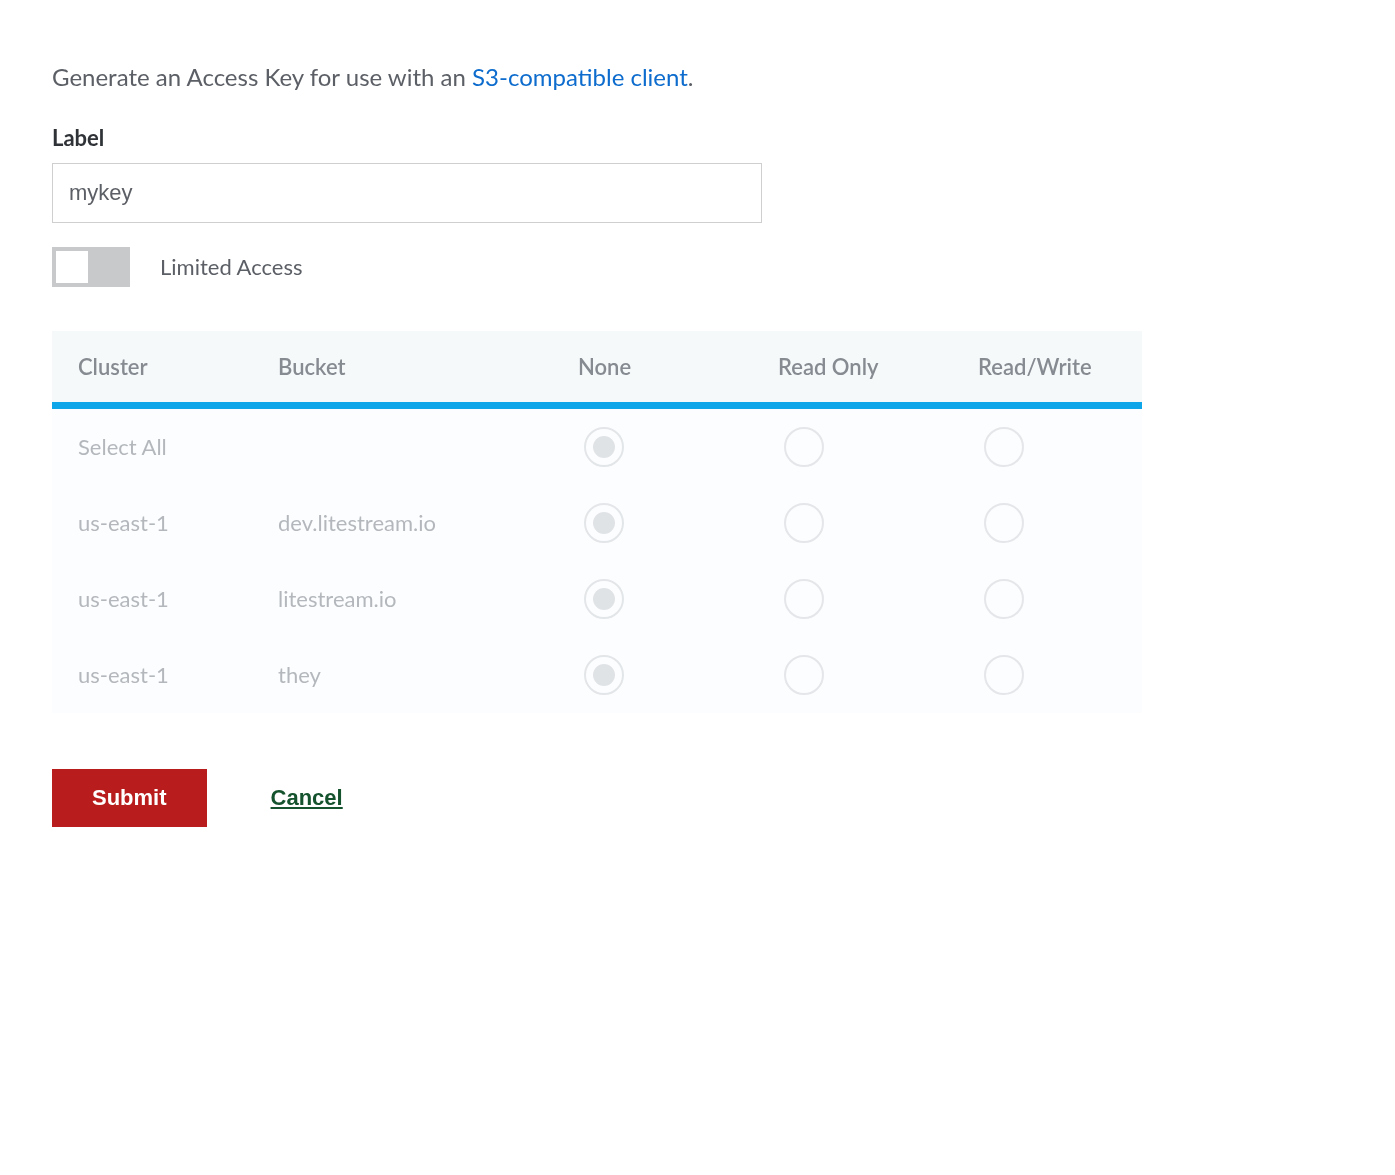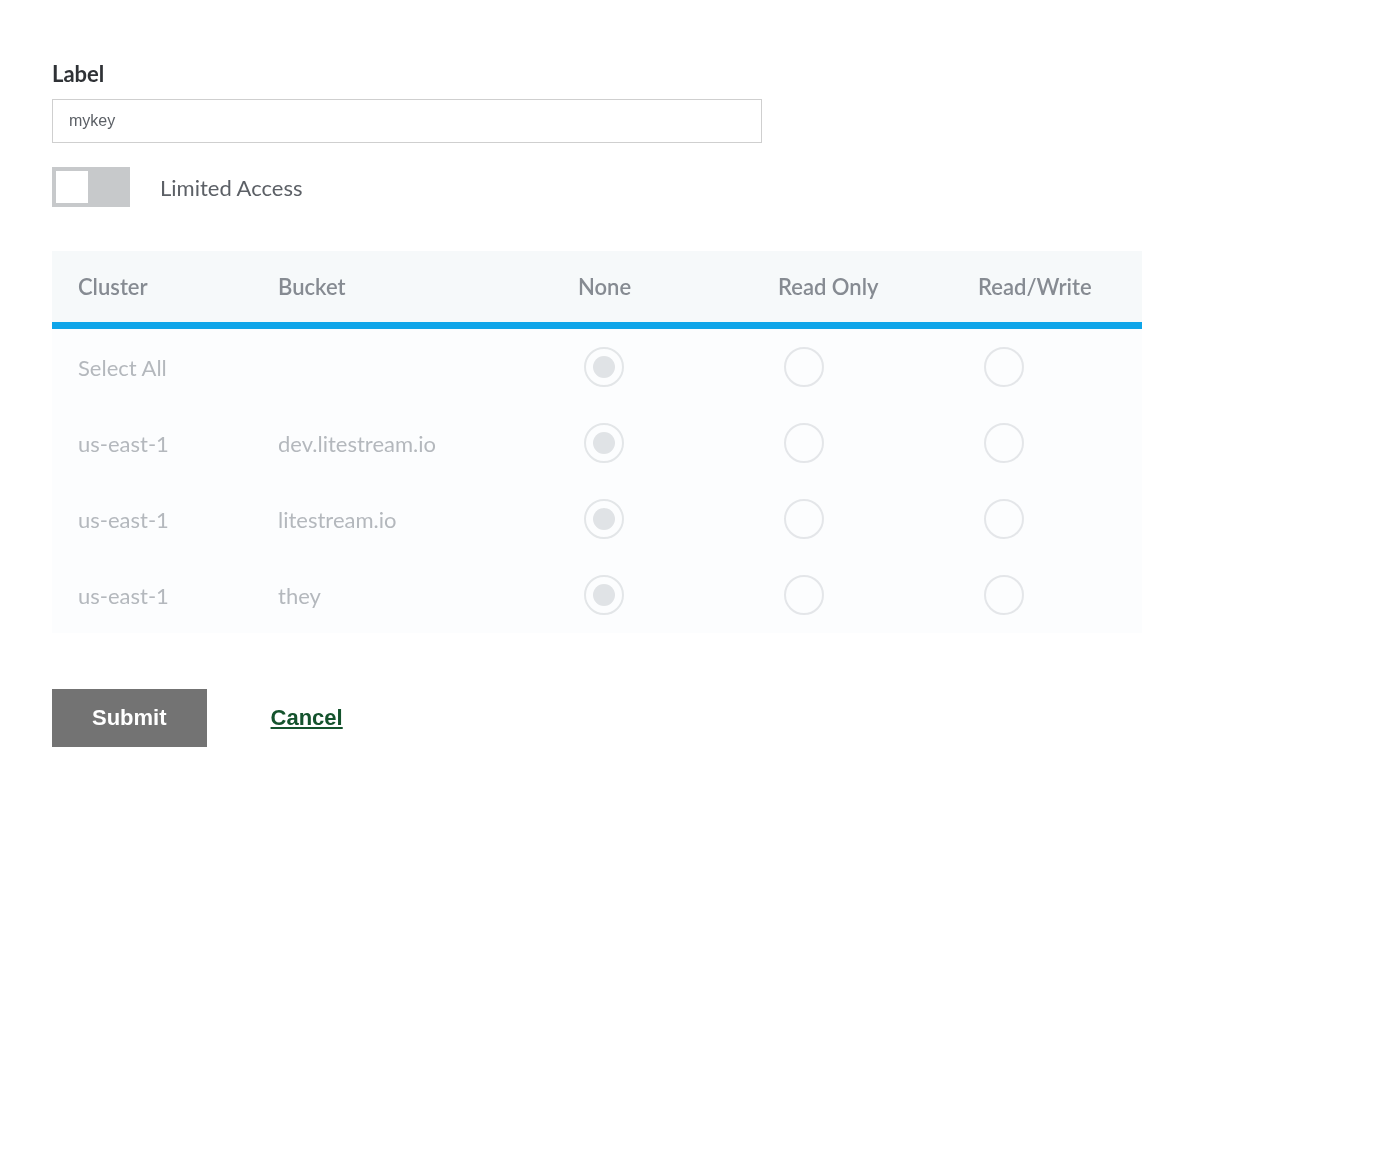--- a/index.html
+++ b/index.html
@@ -51,23 +51,23 @@
   .form-label {
     font-size: 22px;
     font-weight: 700;
     color: #2f3236;
     margin-bottom: 12px;
   }
 
   .text-input {
     display: block;
     width: 710px;
-    height: 44px;
+    height: 60px;
     padding: 0 16px;
-    font-size: 16px;
+    font-size: 22px;
     color: #5c6066;
     border: 1px solid #cfcfcf;
     background: #fff;
     outline: none;
   }
 
   .toggle-row {
     display: flex;
     align-items: center;
     gap: 30px;
@@ -155,21 +155,21 @@
   }
 
   
   .actions {
     display: flex;
     align-items: center;
     gap: 64px;
     margin-top: 56px;
   }
   .btn-primary {
-    background: #737373;
+    background: #b91c1c;
     color: #fff;
     border: none;
     font-size: 22px;
     font-weight: 600;
     height: 58px;
     padding: 0 40px;
     cursor: pointer;
   }
   .btn-secondary {
     background: none;
@@ -181,20 +181,23 @@
     padding: 0;
     text-decoration: underline;
   }
 </style>
 </head>
 <body>
 
 <div class="drawer">
 
 
+  <p class="desc">
+    <span>Generate an Access Key for use with an </span><a href="#">S3-compatible client</a><span>.</span>
+  </p>
 
   <div class="form-label">Label</div>
   <input class="text-input" type="text" value="mykey" style="">
 
   <div class="toggle-row">
     <div class="toggle" role="switch" aria-checked="false"></div>
     <span class="toggle-label">Limited Access</span>
   </div>
 
 

